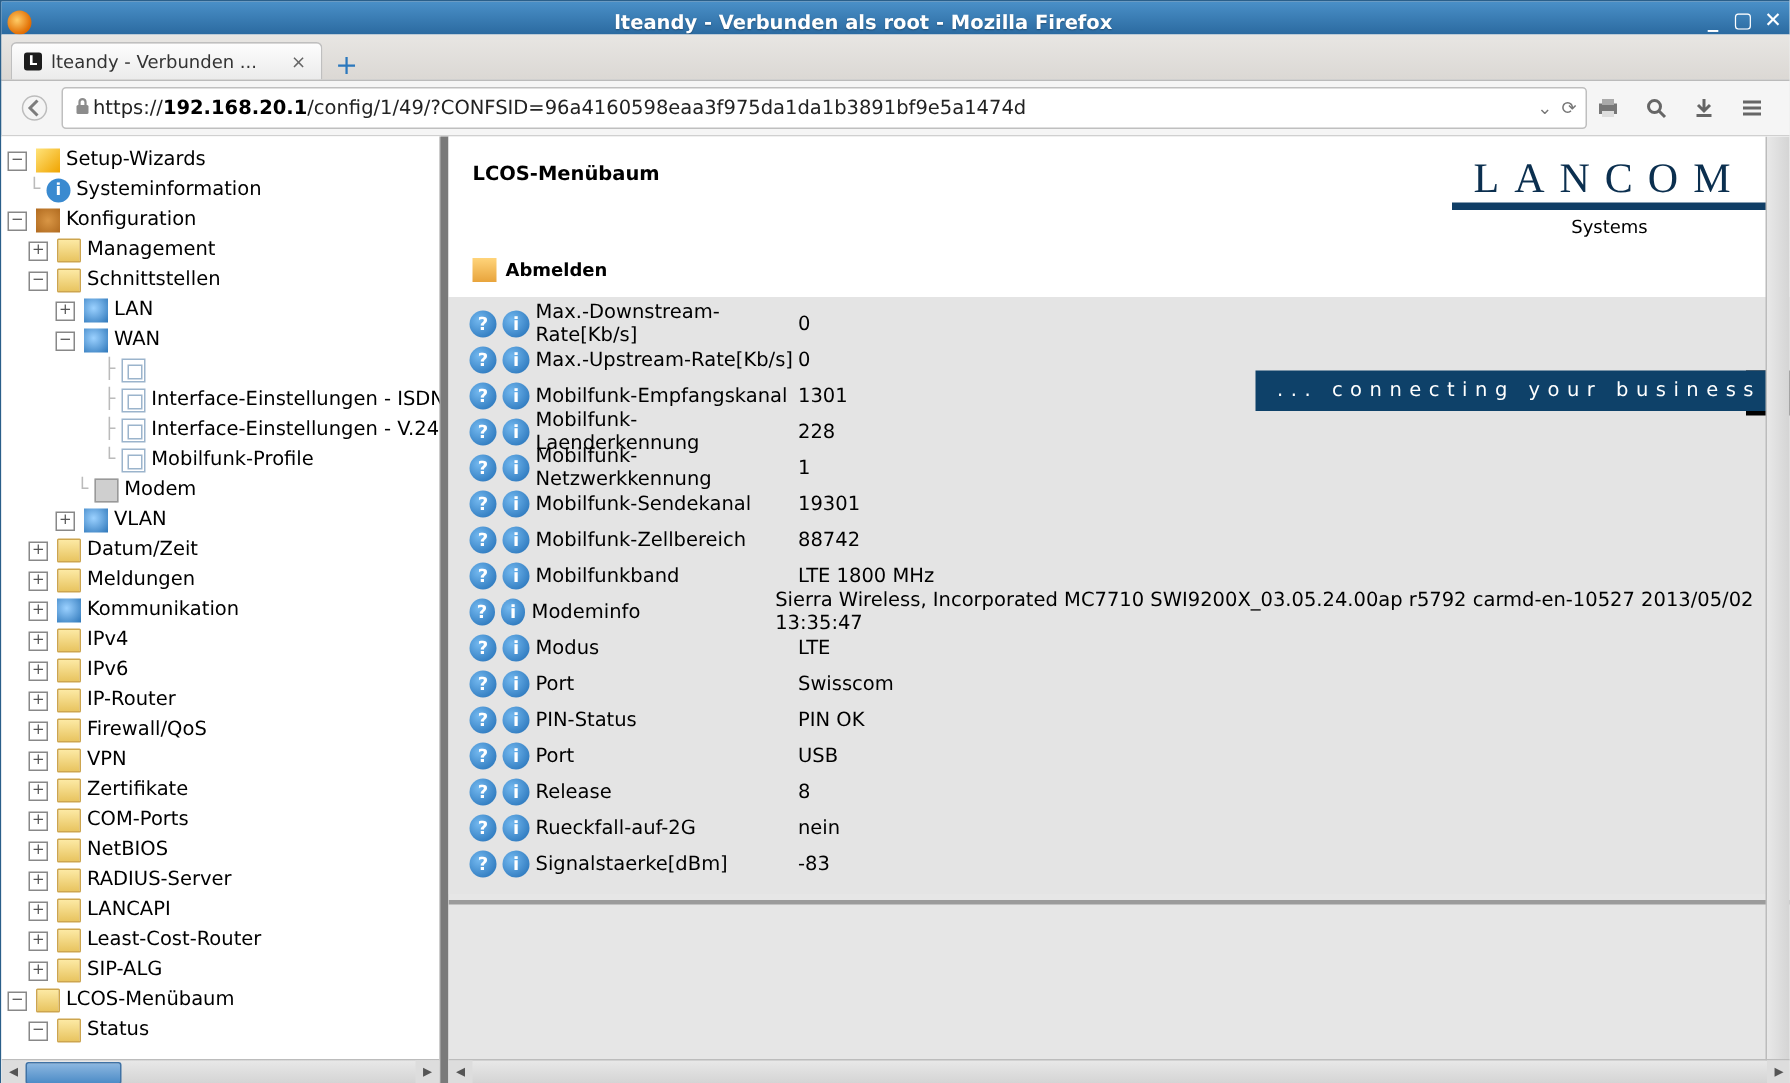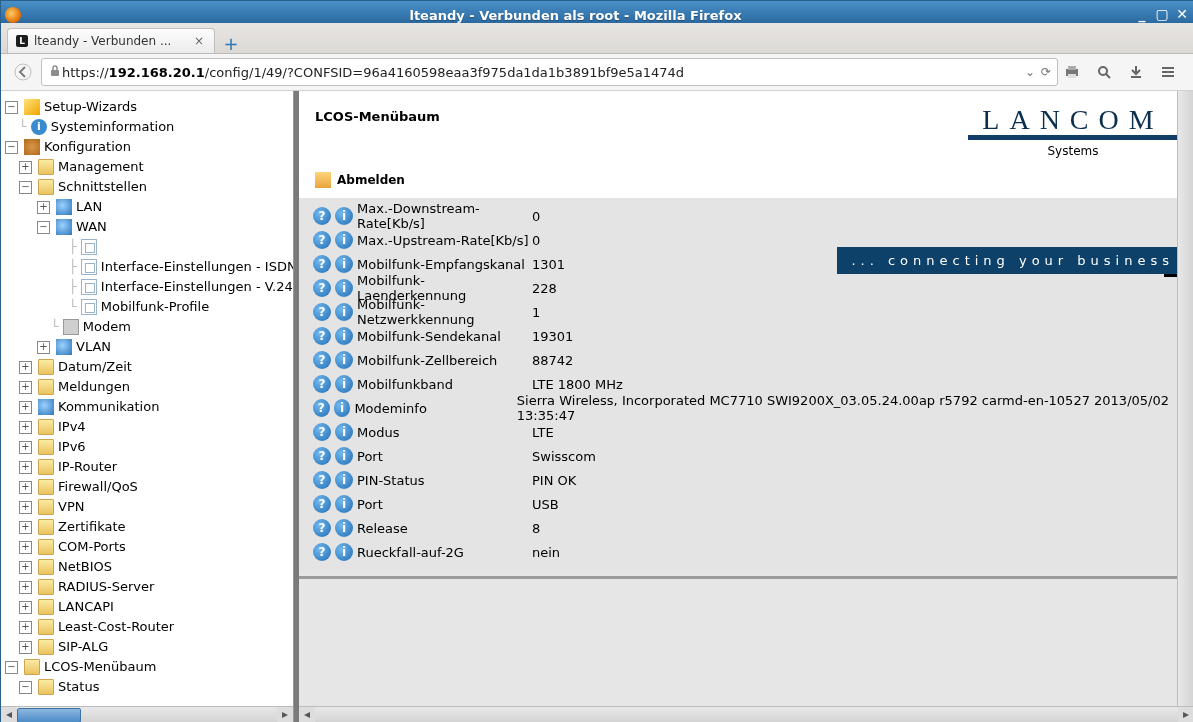--- a/index.html
+++ b/index.html
@@ -408,20 +408,26 @@
             <span class="icbtn i"></span>
             <span class="k">Release</span>
             <span class="v">8</span>
           </div>
           <div class="row">
             <span class="icbtn q"></span>
             <span class="icbtn i"></span>
             <span class="k">Rueckfall-auf-2G</span>
             <span class="v">nein</span>
           </div>
+          <div class="row">
+            <span class="icbtn q"></span>
+            <span class="icbtn i"></span>
+            <span class="k">Signalstaerke[dBm]</span>
+            <span class="v">-83</span>
+          </div>
         </div>
       <div class="hr"></div>
 
       <div class="vscroll"></div>
       <div class="hscroll" style="position:absolute;left:0;right:0;bottom:0;">
         <span class="arr l">◂</span>
         <span class="arr r">▸</span>
       </div>
     </div>
 

